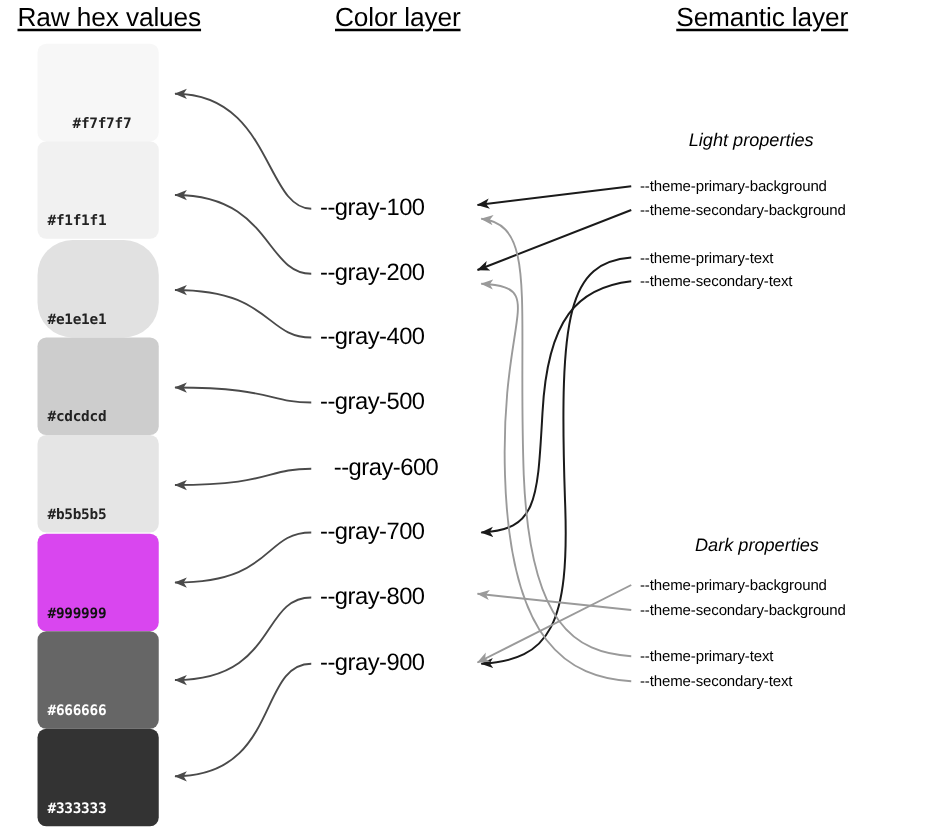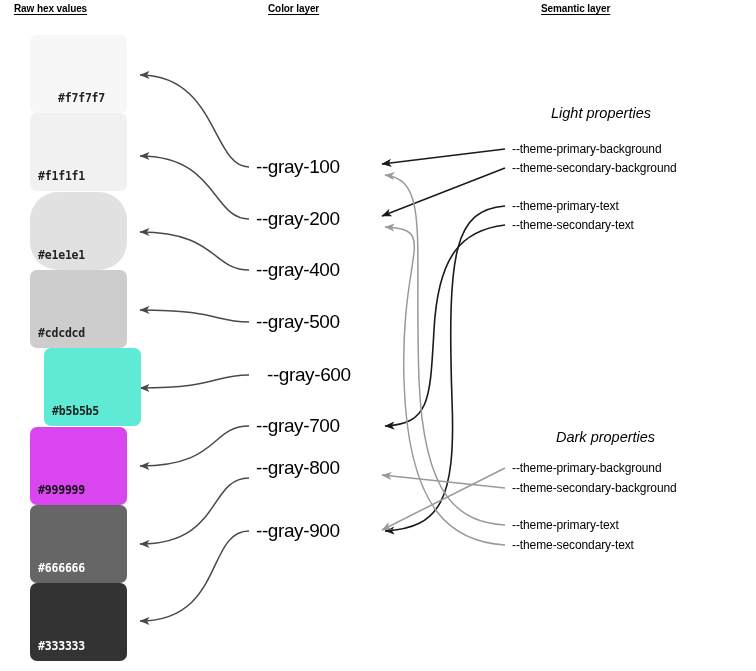--- a/index.html
+++ b/index.html
@@ -9,22 +9,22 @@
     font-family:"Liberation Sans", sans-serif;
     position:relative;
     overflow:hidden;
     color:#000;
   }
   .stage{position:absolute;inset:0;}
 
   
   .col-header{
     position:absolute;
-    font-size:10px;
-    font-weight:700;
+    font-size:21px;
+    font-weight:400;
     text-decoration:underline;
     text-underline-offset:2px;
     white-space:nowrap;
     letter-spacing:-0.1px;
   }
   #hdr-raw{left:14px;top:3px;}
   #hdr-color{left:268px;top:3px;}
   #hdr-semantic{left:541px;top:3px;}
 
   
@@ -143,42 +143,42 @@
     </div>
     <div class="swatch" style="top: 113px; background: rgb(241, 241, 241);">
       <span class="hex" style="color: rgb(34, 34, 34);">#f1f1f1</span>
     </div>
     <div class="swatch" style="top: 192px; background: rgb(225, 225, 225); border-radius: 28px;">
       <span class="hex" style="color: rgb(34, 34, 34);">#e1e1e1</span>
     </div>
     <div class="swatch" style="top: 270px; background: rgb(205, 205, 205);">
       <span class="hex" style="color: rgb(34, 34, 34);">#cdcdcd</span>
     </div>
-    <div class="swatch" style="top: 348px; background: #5eead4; margin-left: 14px;">
+    <div class="swatch" style="top: 348px; background: #e5e5e5;">
       <span class="hex" style="color: rgb(34, 34, 34);">#b5b5b5</span>
     </div>
     <div class="swatch" style="top: 427px; background: #d946ef;">
       <span class="hex" style="color: rgb(17, 17, 17);">#999999</span>
     </div>
     <div class="swatch" style="top: 505px; background: rgb(102, 102, 102);">
       <span class="hex" style="color: rgb(255, 255, 255);">#666666</span>
     </div>
     <div class="swatch" style="top: 583px; background: rgb(51, 51, 51);">
       <span class="hex" style="color: rgb(255, 255, 255);">#333333</span>
     </div>
   </div>
 
   <div>
     <div class="token" style="top: 167px; left: 256px;">--gray-100</div>
     <div class="token" style="top: 219px; left: 256px;">--gray-200</div>
     <div class="token" style="top: 270px; left: 256px;">--gray-400</div>
     <div class="token" style="top: 322px; left: 256px;">--gray-500</div>
     <div class="token" style="top: 375px; left: 256px; margin-left: 11px;">--gray-600</div>
     <div class="token" style="top: 426px; left: 256px;">--gray-700</div>
-    <div class="token" style="top: 468px; left: 256px; text-align: right;">--gray-800</div>
+    <div class="token" style="top: 478px; left: 256px; text-align: right;">--gray-800</div>
     <div class="token" style="top: 531px; left: 256px;">--gray-900</div>
   </div>
 
   <div>
     <div class="group-title" id="grp-light-title" style="top: 113px; left: 551px;">Light properties</div>
     <div class="prop" style="top: 149px; left: 512px;">--theme-primary-background</div>
     <div class="prop" style="top: 168px; left: 512px;">--theme-secondary-background</div>
     <div class="prop" style="top: 206px; left: 512px;">--theme-primary-text</div>
     <div class="prop" style="top: 225px; left: 512px;">--theme-secondary-text</div>
   </div>

